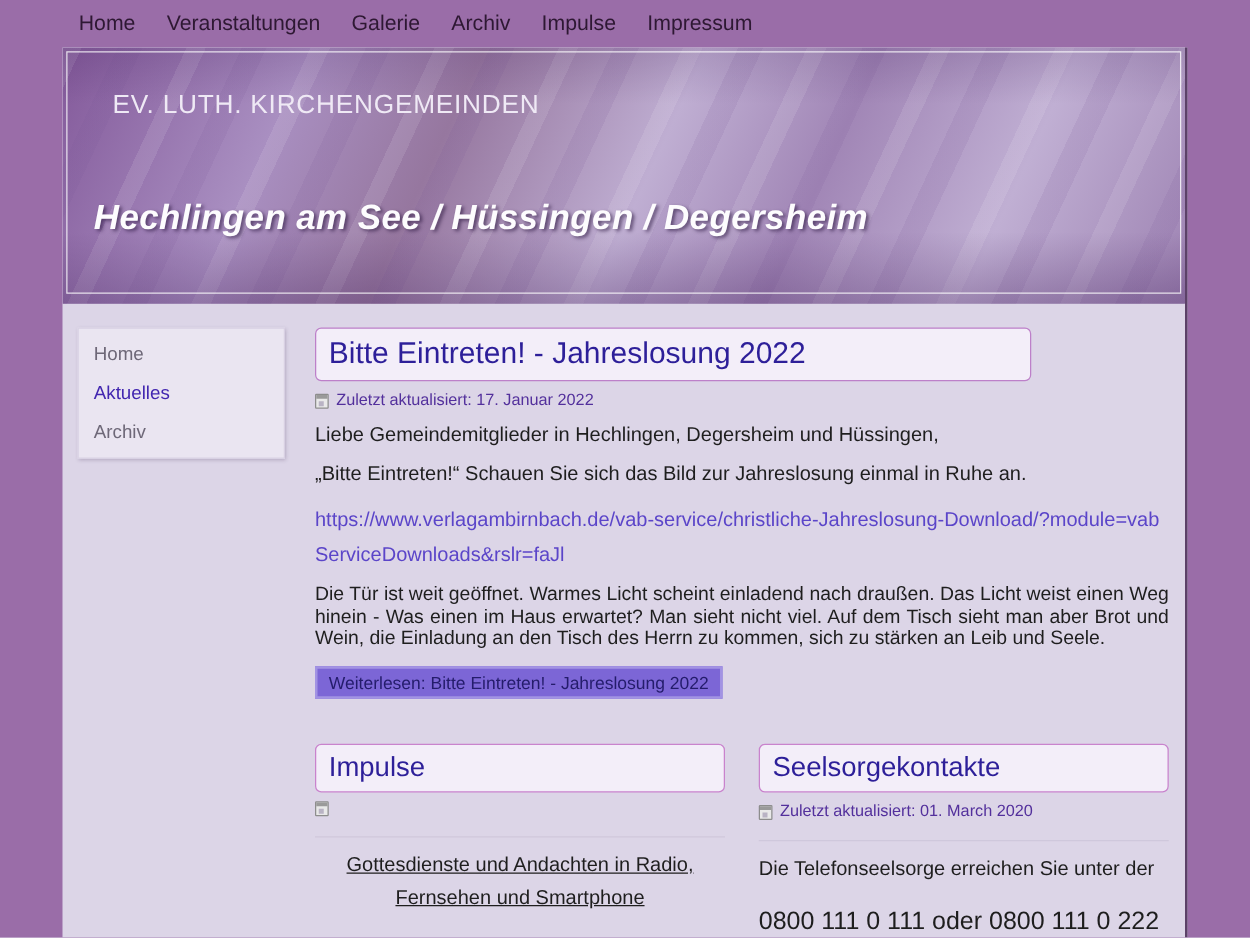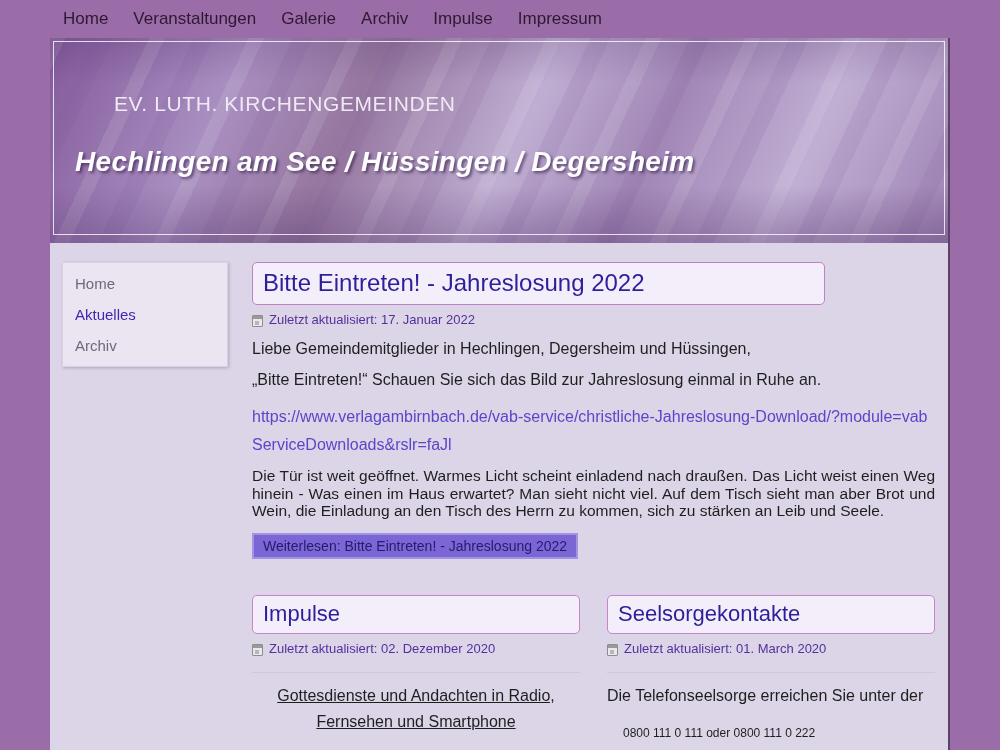--- a/index.html
+++ b/index.html
@@ -29,25 +29,25 @@
     background:
       linear-gradient(180deg, rgba(70,35,95,.18) 0%, rgba(255,255,255,0) 22%, rgba(255,255,255,0) 72%, rgba(70,35,95,.30) 100%),
       repeating-linear-gradient(115deg, rgba(255,255,255,.10) 0 14px, rgba(255,255,255,0) 14px 40px, rgba(120,85,150,.12) 40px 58px, rgba(255,255,255,0) 58px 90px),
       linear-gradient(115deg,#83599a 0%,#a98fc1 20%,#96779f 34%,#bfaed2 52%,#a186b6 66%,#c0afd3 82%,#9d82b2 100%);
   }
   .header::after{
     content:"";position:absolute;left:3px;top:3px;right:3px;bottom:8px;
     border:1px solid rgba(255,255,255,.8);pointer-events:none;
   }
   .header .supertitle{
-    position:absolute;left:64px;top:34px;
-    font-size:21px;letter-spacing:.6px;color:#efe9f5;margin-top:20px;
+    position:absolute;left:40px;top:34px;
+    font-size:21px;letter-spacing:.6px;color:#efe9f5;
   }
   .header .site-title{
-    position:absolute;left:25px;top:108px;
+    position:absolute;left:25px;top:120px;
     font-size:28px;font-weight:bold;font-style:italic;
     color:#fdfcfe;text-shadow:2px 2px 3px rgba(40,20,60,.6);
     letter-spacing:.3px;
   }
   
   .content{display:flex;padding:19px 0 0 12px;}
   .sidebar{width:166px;flex:0 0 166px;}
   .menu{
     background:#eae5f1;border:1px solid #d8d0e3;
     box-shadow:1px 1px 3px rgba(80,60,100,.3);
@@ -97,21 +97,21 @@
   .col-title-box{
     box-sizing:border-box;background:#f3eef9;border:1px solid #c983cd;border-radius:5px;
     padding:5px 10px 6px;font-size:22px;color:#2d1f99;
   }
   .col hr{border:none;border-top:1px solid #cfc8dc;margin:16px 0 0;}
   .col-heading{
     margin:10px 0 0;font-size:16px;font-weight:normal;line-height:1.65;
     color:#1e1e1e;text-decoration:underline;text-align:center;
   }
   .col-text{margin:10px 0 0;font-size:16px;line-height:1.65;color:#1e1e1e;}
-  .col-phone{margin:17px 16px 0;font-size:12px;color:#1e1e1e;}
+  .col-phone{margin:17px 0 0;font-size:20px;color:#1e1e1e;}
 </style>
 </head>
 <body>
 
 <nav class="topnav">
   <span class="nav-item">Home</span>
   <span class="nav-item">Veranstaltungen</span>
   <span class="nav-item">Galerie</span>
   <span class="nav-item">Archiv</span>
   <span class="nav-item">Impulse</span>
@@ -152,21 +152,20 @@
       <p class="justified">Die Tür ist weit geöffnet. Warmes Licht scheint einladend nach draußen. Das Licht weist einen Weg hinein - Was einen im Haus erwartet? Man sieht nicht viel. Auf dem Tisch sieht man aber Brot und Wein, die Einladung an den Tisch des Herrn zu kommen, sich zu stärken an Leib und Seele.</p>
 
       <span class="readmore">Weiterlesen: Bitte Eintreten! - Jahreslosung 2022</span>
 
       <div class="cols">
 
         <section class="col">
           <div class="col-title-box">Impulse</div>
           <div class="updated">
             <span class="cal-icon"></span>
-            <span>Zuletzt aktualisiert: 02. Dezember 2020</span>
           </div>
           <hr>
           <p class="col-heading">Gottesdienste und Andachten in Radio, Fernsehen und Smartphone</p>
 
         </section>
 
         <section class="col">
           <div class="col-title-box">Seelsorgekontakte</div>
           <div class="updated">
             <span class="cal-icon"></span>

